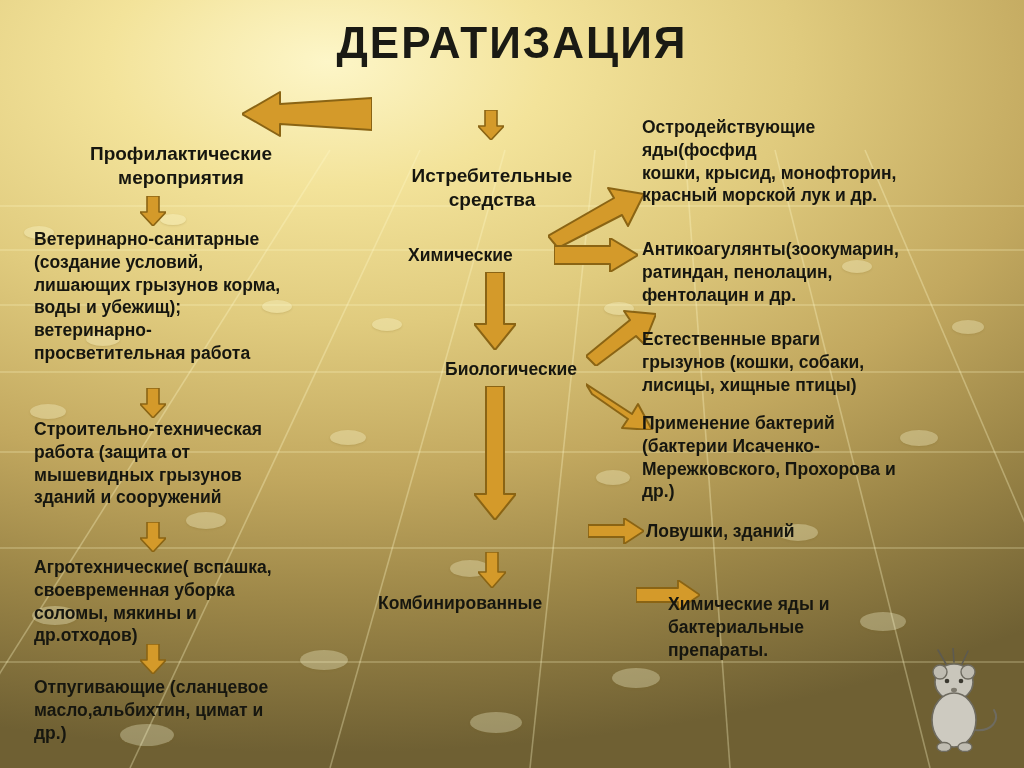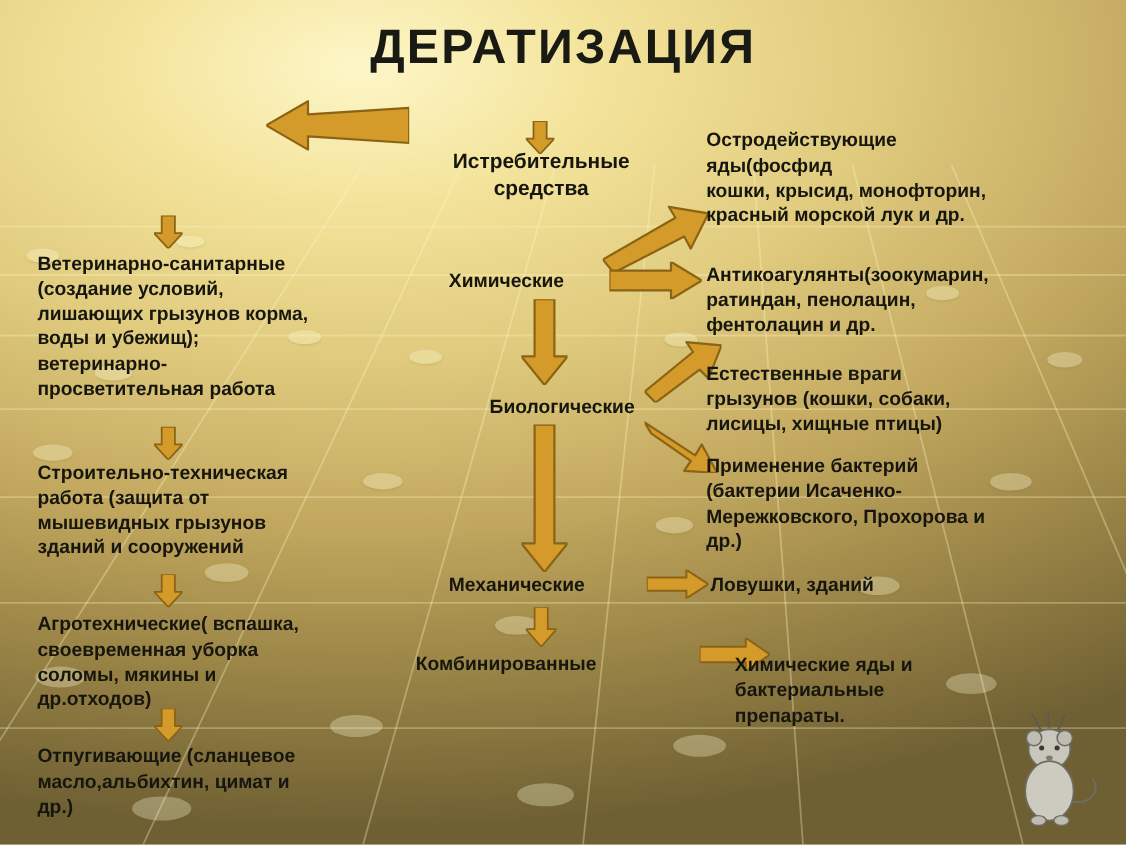--- a/index.html
+++ b/index.html
@@ -207,21 +207,23 @@
       <polygon points="0,7 36,7 36,0 56,13 36,26 36,19 0,19" fill="#d49a2a" stroke="#8a6414" stroke-width="1.8" stroke-linejoin="round"></polygon>
     </svg>
   </div>
 
   <div class="arrow" style="left:636px; top:580px;">
     <svg width="64" height="30" viewBox="0 0 64 30">
       <polygon points="0,8 42,8 42,0 64,15 42,30 42,22 0,22" fill="#d49a2a" stroke="#8a6414" stroke-width="1.8" stroke-linejoin="round"></polygon>
     </svg>
   </div>
 
-  <div class="head" style="left:378px; top:136px; width:228px;">Истребительные
+  <div class="head" style="left:36px; top:142px; width:290px;">Профилактические
+мероприятия</div>
+  <div class="head" style="left:378px; top:164px; width:228px;">Истребительные
 средства</div>
 
   <div class="txt" style="left:34px; top:228px; width:330px;">Ветеринарно-санитарные
 (создание условий,
 лишающих грызунов корма,
 воды и убежищ);
 ветеринарно-
 просветительная работа</div>
   <div class="txt" style="left:34px; top:418px; width:330px;">Строительно-техническая
 работа (защита от
@@ -230,21 +232,20 @@
   <div class="txt" style="left:34px; top:556px; width:336px;">Агротехнические( вспашка,
 своевременная уборка
 соломы, мякины и
 др.отходов)</div>
   <div class="txt" style="left:34px; top:676px; width:340px;">Отпугивающие (сланцевое
 масло,альбихтин, цимат и
 др.)</div>
 
   <div class="txt" style="left:408px; top:244px; width:200px;">Химические</div>
   <div class="txt" style="left:406px; top:358px; width:210px;text-align:center;">Биологические</div>
-  <div class="txt" style="left:408px; top:520px; width:200px;">Механические</div>
   <div class="txt" style="left:378px; top:592px; width:230px;">Комбинированные</div>
 
   <div class="txt" style="left:642px; top:116px; width:380px;">Остродействующие
 яды(фосфид
 кошки, крысид, монофторин,
 красный морской лук и др.</div>
   <div class="txt" style="left:642px; top:238px; width:380px;">Антикоагулянты(зоокумарин,
 ратиндан, пенолацин,
 фентолацин и др.</div>
   <div class="txt" style="left:642px; top:328px; width:372px;">Естественные враги

